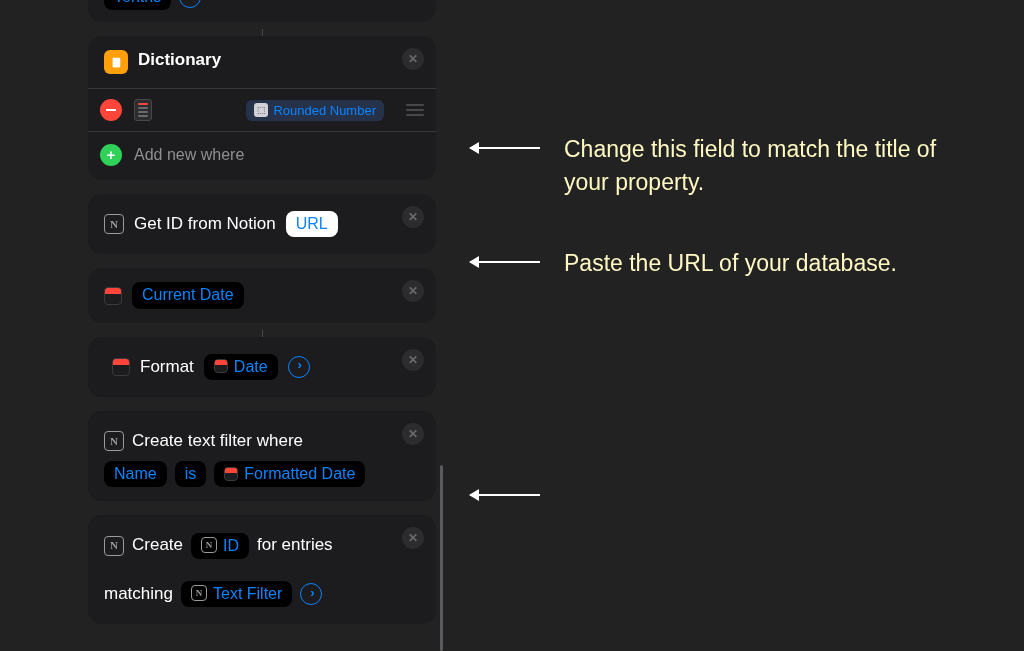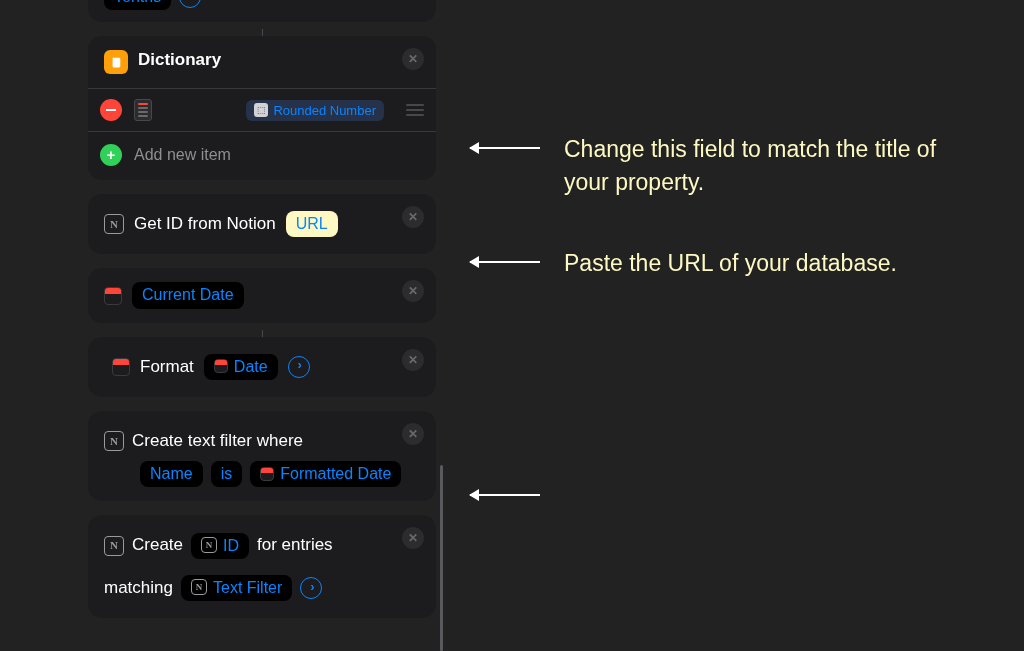--- a/index.html
+++ b/index.html
@@ -119,21 +119,21 @@
     padding: 3px 10px 4px 10px;
     font-size: 16px;
     font-weight: 500;
     display: inline-flex;
     align-items: center;
     gap: 6px;
     line-height: 1.2;
   }
   .pill .cal-icon.sm { display:inline-block; }
   .pill-grey {
-    background: #fef9c3;
+    background: #ffffff;
     color: #0a84ff;
   }
   .disclosure {
     width: 22px;
     height: 22px;
     border: 1.8px solid #0a84ff;
     border-radius: 50%;
     display: inline-flex;
     align-items: center;
     justify-content: center;
@@ -290,21 +290,21 @@
         <span>Rounded Number</span>
       </span>
       <span class="drag-handle">
           <span></span>
           <span></span>
           <span></span>
         </span>
     </div>
     <div class="add-row">
       <span class="plus-btn"></span>
-      <span>Add new item</span>
+      <span>Add new where</span>
     </div>
   </div>
 
   <div class="card">
     <span class="close-btn"></span>
     <div class="row title-row" style="font-weight:500;">
       <span class="notion-icon">N</span>
       <span class="text">Get ID from Notion</span>
       <span class="pill pill-grey">URL</span>
     </div>
@@ -332,42 +332,42 @@
       <span class="disclosure"></span>
     </div>
   </div>
 
   <div class="card">
     <span class="close-btn"></span>
     <div class="row" style="font-size:17px;">
       <span class="notion-icon">N</span>
       <span class="text">Create text filter where</span>
     </div>
-    <div class="row" style="margin-top:4px;margin-left:36px;">
+    <div class="row" style="margin-top:4px;">
       <span class="pill">Name</span>
       <span class="pill">is</span>
       <span class="pill">
         <span class="cal-icon sm"></span>
         <span>Formatted Date</span>
       </span>
     </div>
   </div>
 
   <div class="card">
     <span class="close-btn"></span>
     <div class="row" style="font-size:17px;">
       <span class="notion-icon">N</span>
       <span class="text">Create</span>
       <span class="pill">
         <span class="notion-icon sm">N</span>
         <span>ID</span>
       </span>
       <span class="text">for entries</span>
     </div>
-    <div class="row" style="margin-top:10px;">
+    <div class="row" style="margin-top:16px;">
       <span class="text">matching</span>
       <span class="pill">
         <span class="notion-icon sm">N</span>
         <span>Text Filter</span>
       </span>
       <span class="disclosure"></span>
     </div>
   </div>
 
 </div>

